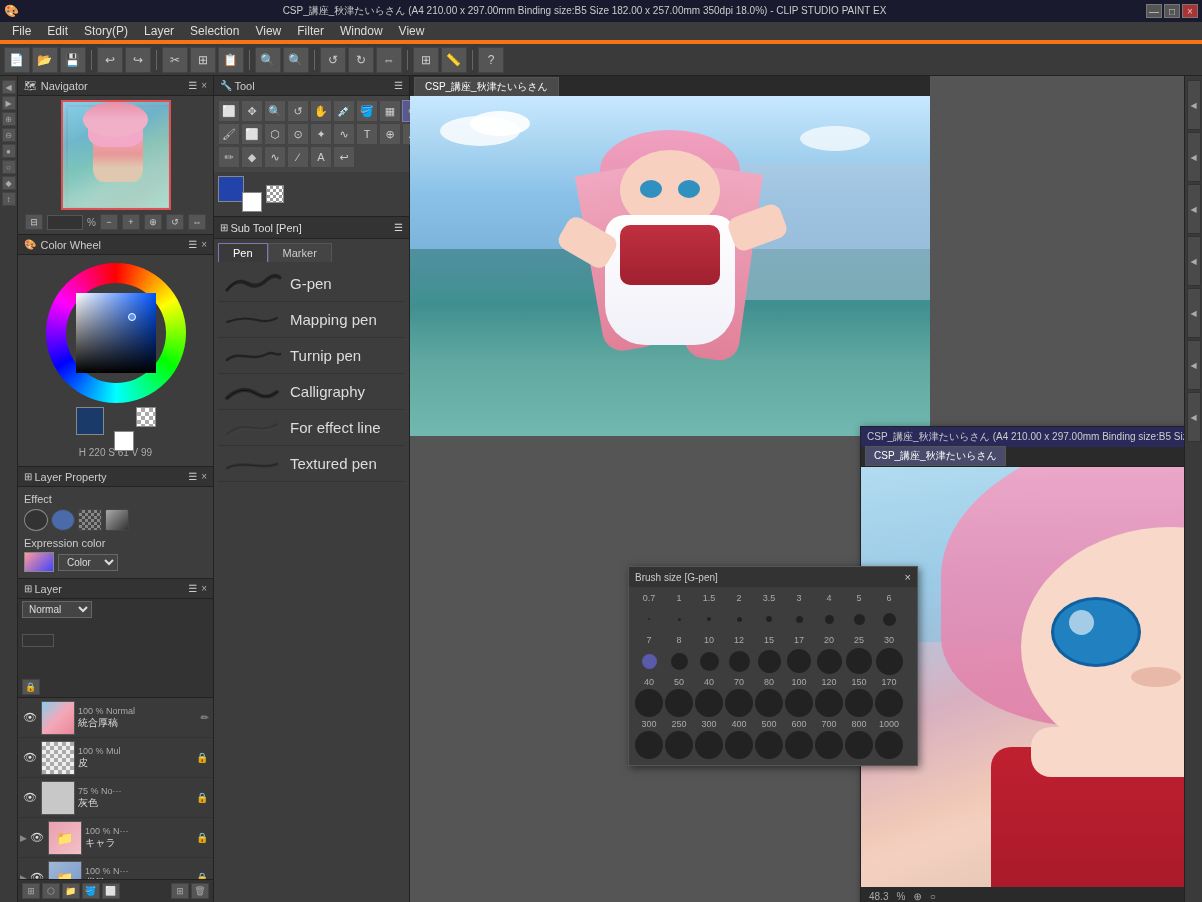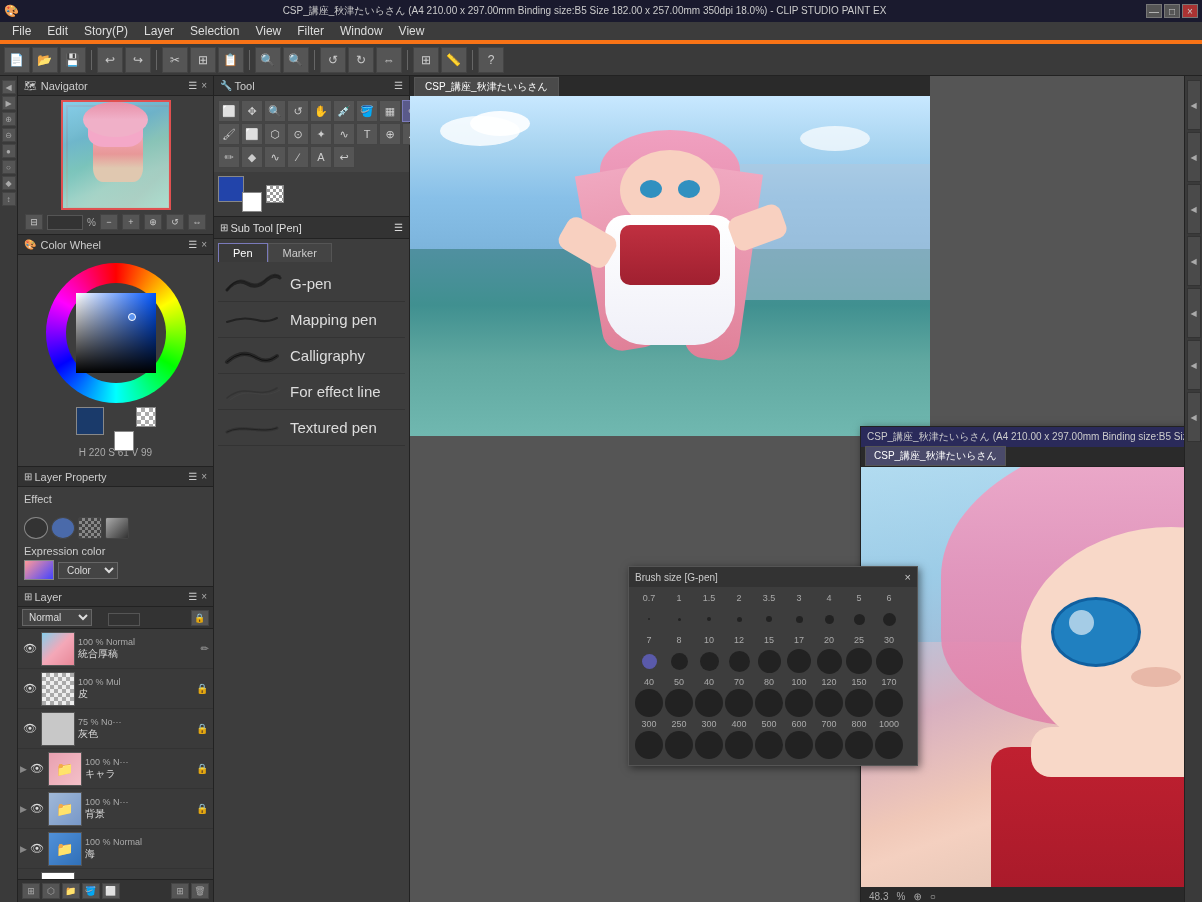--- a/index.html
+++ b/index.html
@@ -263,21 +263,21 @@
       background: #3d3d3d;
       border-bottom: 1px solid #222;
       flex-shrink: 0;
     }
     #layer-property-content {
       padding: 6px;
     }
     .effect-label {
       font-size: 11px;
       color: #ccc;
-      margin-bottom: 12px;
+      margin-bottom: 4px;
     }
     .effect-buttons {
       display: flex;
       gap: 3px;
       margin-bottom: 6px;
     }
     .effect-btn {
       width: 24px; height: 22px;
       background: #555;
       border: 1px solid #444;
@@ -311,25 +311,26 @@
     
     #layer-panel {
       background: #3d3d3d;
       flex: 1;
       display: flex;
       flex-direction: column;
       min-height: 0;
     }
     #layer-panel-toolbar {
       display: flex;
-      align-items: flex-end;
+      align-items: flex-start;
       padding: 2px 4px;
       gap: 16px;
       background: #333;
       border-bottom: 1px solid #222;
+      flex-direction: column;
     }
     .layer-blend-select {
       background: #444;
       border: 1px solid #666;
       color: #ddd;
       font-size: 10px;
       padding: 1px 2px;
       width: 70px;
     }
     .layer-opacity-input {
@@ -980,20 +981,28 @@
 
           <div class="brush-item">
             <div class="brush-preview">
               <svg width="60" height="28">
                 <path d="M5,16 Q20,10 35,14 Q45,17 55,12" stroke="#222" stroke-width="2" fill="none" stroke-linecap="round"></path>
               </svg>
             </div>
             <span class="brush-name">Mapping pen</span>
           </div>
 
+          <div class="brush-item">
+            <div class="brush-preview">
+              <svg width="60" height="28">
+                <path d="M5,18 C15,8 30,20 45,12 C50,9 56,14 58,12" stroke="#222" stroke-width="2.5" fill="none" stroke-linecap="round"></path>
+              </svg>
+            </div>
+            <span class="brush-name">Turnip pen</span>
+          </div>
 
           <div class="brush-item">
             <div class="brush-preview">
               <svg width="60" height="28">
                 <path d="M5,20 Q20,6 35,16 Q45,22 55,14" stroke="#222" stroke-width="4" fill="none" stroke-linecap="round" opacity="0.8"></path>
                 <path d="M5,20 Q20,6 35,16 Q45,22 55,14" stroke="#111" stroke-width="1" fill="none" stroke-linecap="round"></path>
               </svg>
             </div>
             <span class="brush-name">Calligraphy</span>
           </div>

